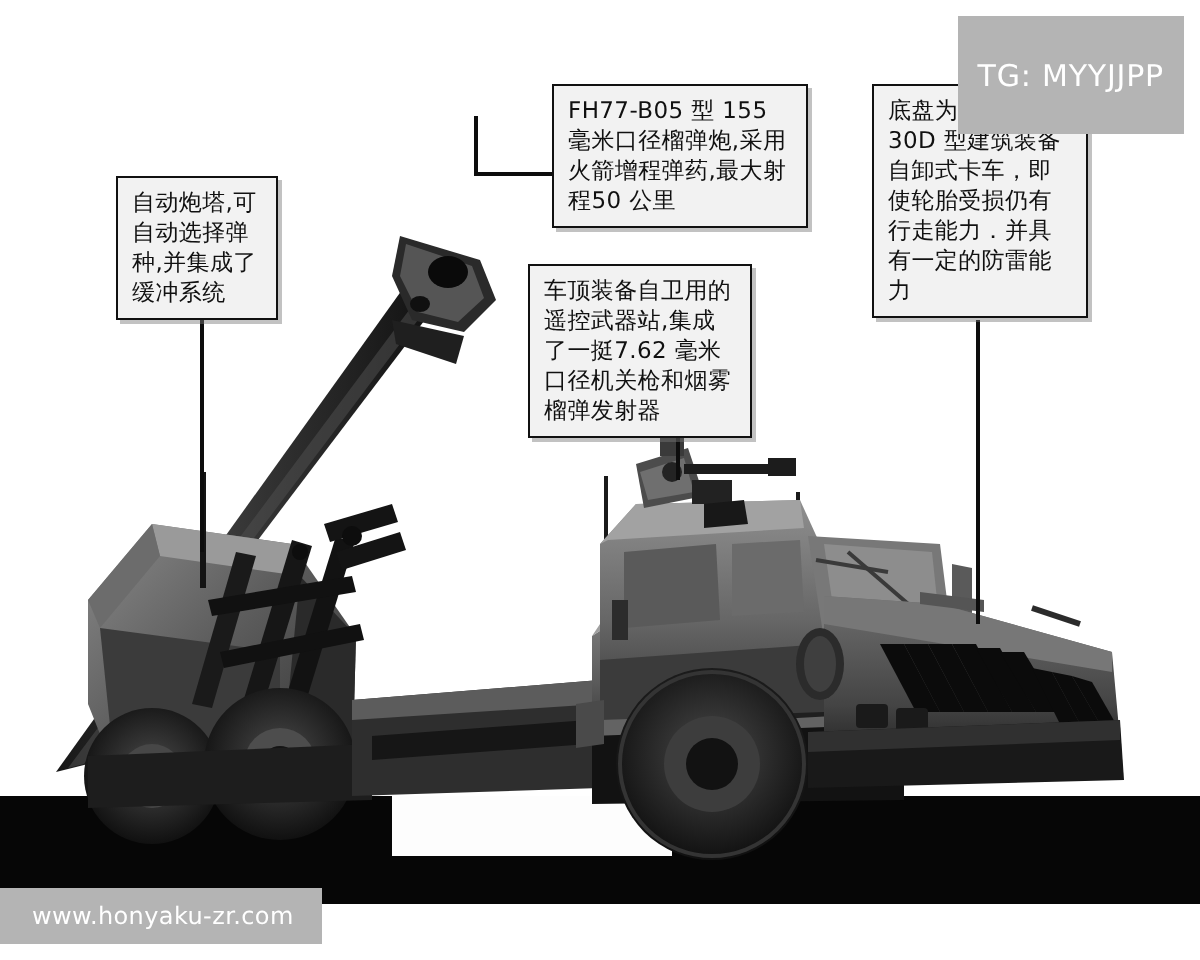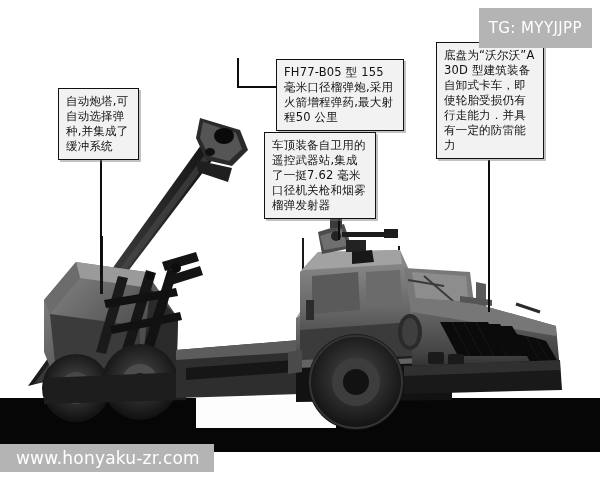--- a/index.html
+++ b/index.html
@@ -34,21 +34,21 @@
     padding: 5px 6px 5px 7px;
     color: #111111;
     font-size: 11.5px;
     line-height: 15px;
     letter-spacing: 0.2px;
     font-family: "DejaVu Sans", "Liberation Sans", sans-serif;
     white-space: pre-wrap;
     word-break: break-all;
   }
   #callout-1 { left: 58px;  top: 88px;  width: 81px;  }
-  #callout-2 { left: 276px; top: 42px;  width: 128px; margin-top: 17px; }
+  #callout-2 { left: 276px; top: 42px;  width: 128px; }
   #callout-3 { left: 264px; top: 132px; width: 112px; }
   #callout-4 { left: 436px; top: 42px;  width: 108px; }
 
   
   .leader {
     position: absolute;
     background: #0d0d0d;
   }
   .leader-v { width: 2px; }
   .leader-h { height: 2px; }
@@ -57,30 +57,30 @@
   .watermark {
     position: absolute;
     background: #b4b4b4;
     color: #ffffff;
     font-family: "DejaVu Sans", "Liberation Sans", sans-serif;
     display: flex;
     align-items: center;
   }
   #watermark-tg {
     right: 8px; top: 8px;
-    height: 40px;
-    padding: 0 10px;
+    height: 27px;
+    padding: 16px 10px;
     font-size: 15px;
     letter-spacing: 0.4px;
   }
   #watermark-url {
     left: 0; bottom: 8px;
     height: 28px;
     padding: 0 14px 0 16px;
-    font-size: 17px;
+    font-size: 12px;
     letter-spacing: 0.2px;
     margin-top: 36px;
   }
 </style>
 </head>
 <body>
 
 <div id="page">
 
   <div id="photo">

